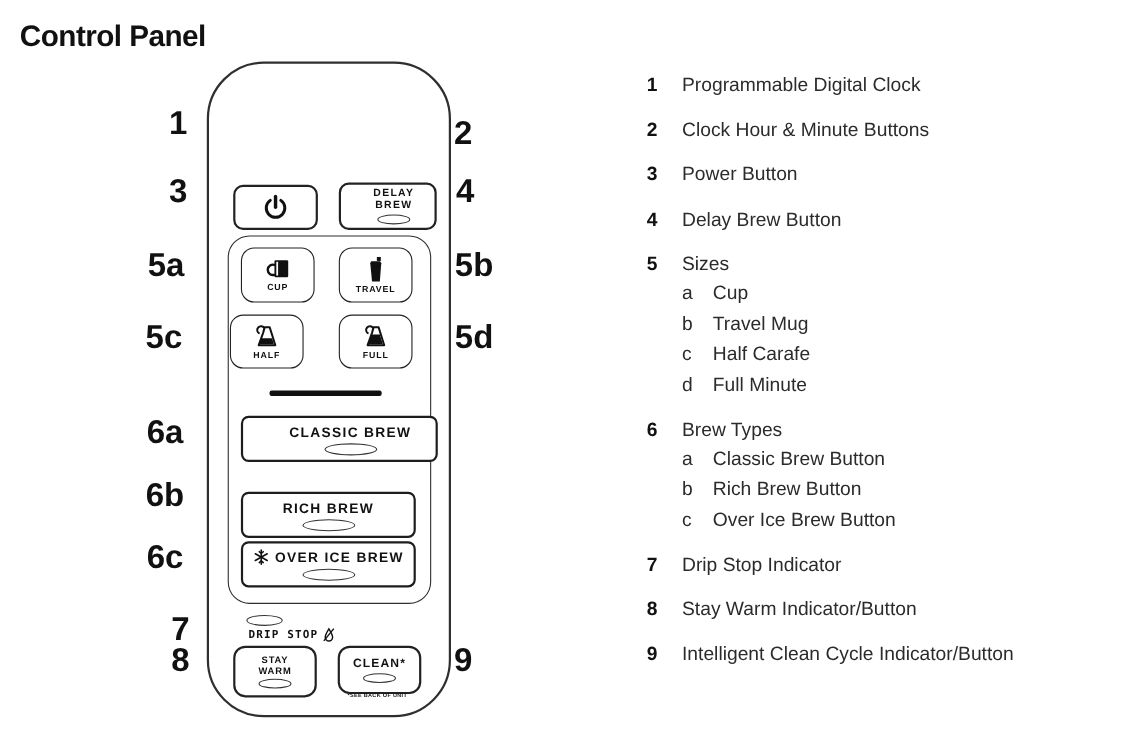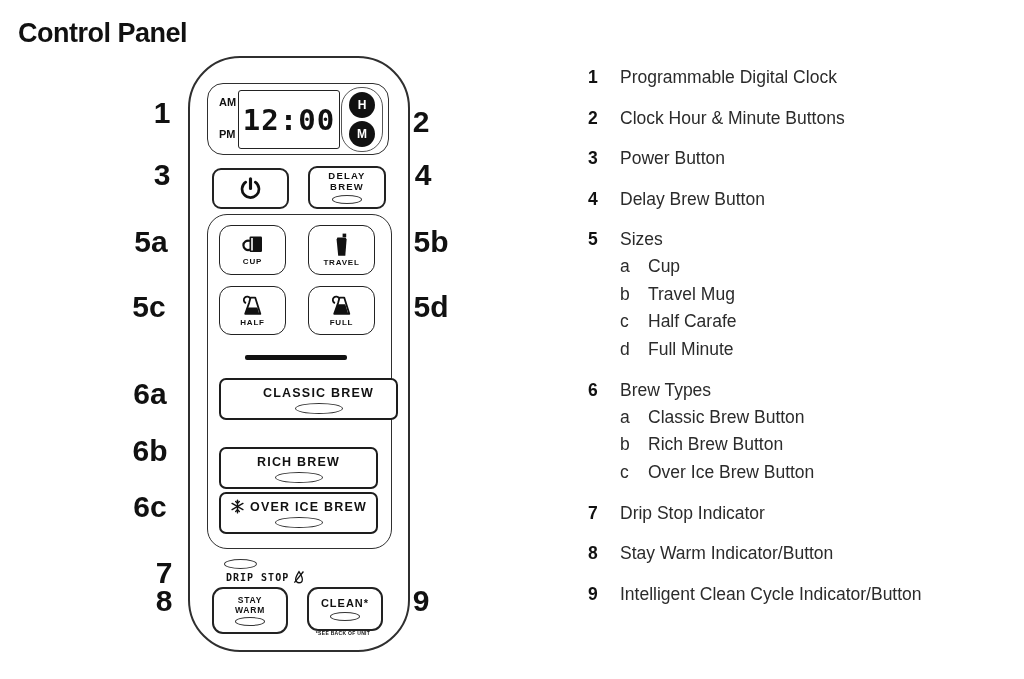--- a/index.html
+++ b/index.html
@@ -21,32 +21,32 @@
   .lcd-time{font-family:"DejaVu Sans Mono", monospace;font-weight:bold;font-size:29px;letter-spacing:1px;}
   .hm-capsule{position:absolute;right:5px;top:3px;width:40px;height:63px;border:1.5px solid #555;
               border-radius:20px;display:flex;flex-direction:column;align-items:center;justify-content:space-evenly;}
   .hm-btn{width:26px;height:26px;background:#111;color:#fff;border-radius:50%;
           display:flex;align-items:center;justify-content:center;font-size:12px;font-weight:bold;}
 
   
   .btn{position:absolute;border:2px solid #222;border-radius:9px;background:#fff;
        display:flex;flex-direction:column;align-items:center;justify-content:center;}
   .power-btn{left:22px;top:110px;width:73px;height:37px;}
-  .delay-btn{left:118px;top:108px;width:74px;height:39px;gap:2px;}
+  .delay-btn{left:118px;top:108px;width:74px;height:39px;gap:2px;padding-left:11px;}
   .two-line{font-size:9.5px;font-weight:bold;letter-spacing:1.2px;line-height:1.15;
             text-align:center;white-space:pre-line;}
 
   
   .size-sec{position:absolute;left:17px;top:156px;width:183px;height:333px;
             border:1.6px solid #2f2f2f;border-radius:20px;}
   .size-btn{position:absolute;border:1.6px solid #222;border-radius:12px;background:#fff;
             display:flex;flex-direction:column;align-items:center;justify-content:center;gap:1px;}
   .cup-btn{left:11px;top:10px;width:65px;height:48px;}
   .travel-btn{left:100px;top:10px;width:65px;height:48px;}
-  .half-btn{left:11px;top:71px;width:65px;height:47px;}
+  .half-btn{left:1px;top:71px;width:65px;height:47px;}
   .full-btn{left:100px;top:71px;width:65px;height:47px;}
   .size-label{font-size:8px;font-weight:bold;letter-spacing:0.8px;}
   .divider{position:absolute;left:37px;top:140px;width:102px;height:4.5px;background:#111;border-radius:2px;}
   .brew-btn{left:11px;width:155px;height:37px;border:2px solid #1d1d1d;border-radius:7px;
             padding-top:1px;gap:3px;}
   .classic-btn{top:163px;padding-left:20px;} .rich-btn{top:232px;text-align:right;} .overice-btn{top:277px;}
   .brew-label{font-size:12.5px;font-weight:bold;letter-spacing:1.2px;display:flex;align-items:center;gap:5px;}
 
   .pill{border:1.5px solid #333;border-radius:50%;background:#fff;}
   .pill-lg{width:46px;height:9px;}
@@ -86,31 +86,20 @@
 </style>
 </head>
 <body>
 
 <div class="page">
 
   <div class="title">Control Panel</div>
 
   <div class="panel">
 
-    <div class="clock-sec">
-      <span class="ampm">AM</span>
-      <span class="ampm pm">PM</span>
-      <div class="lcd">
-        <span class="lcd-time">12:00</span>
-      </div>
-      <div class="hm-capsule">
-        <div class="hm-btn">H</div>
-        <div class="hm-btn">M</div>
-      </div>
-    </div>
 
     <div class="btn power-btn">
       <span class="ico">
         <svg width="25" height="25" viewBox="0 0 24 24">
           <path d="M12 2.6 V12" stroke="#111" stroke-width="3" fill="none" stroke-linecap="round"></path>
           <path d="M7.4 5.9 a8.1 8.1 0 1 0 9.2 0" stroke="#111" stroke-width="2.6" fill="none" stroke-linecap="round"></path>
         </svg>
       </span>
     </div>
     <div class="btn delay-btn">

